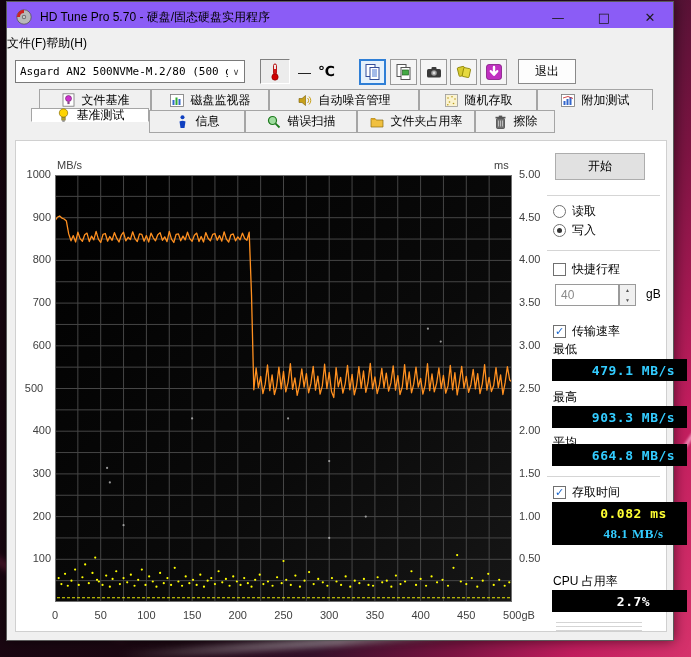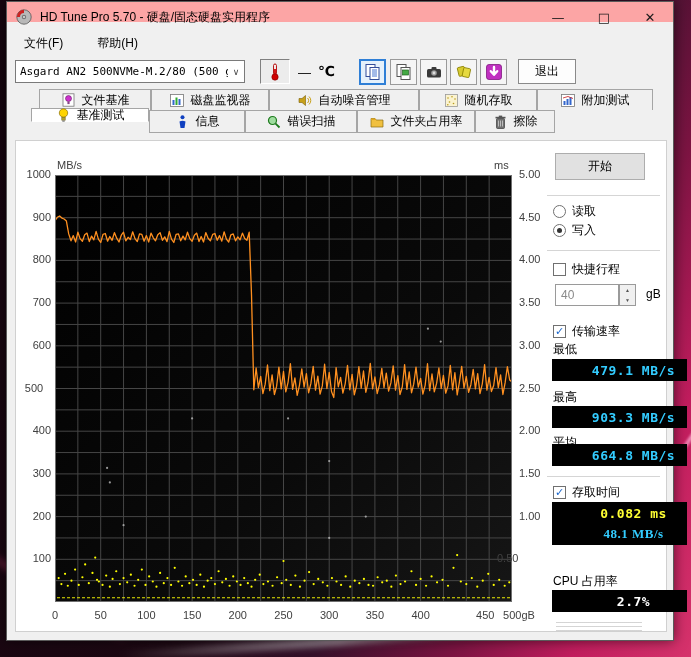--- a/index.html
+++ b/index.html
@@ -11,30 +11,30 @@
     background:linear-gradient(90deg,transparent,rgba(255,255,255,.55),transparent);filter:blur(3px);}
   .streak-c{left:-30px;top:592px;width:170px;height:8px;transform:rotate(32deg);
     background:linear-gradient(90deg,transparent,#e0447f,transparent);filter:blur(3px);}
   .streak-d{left:600px;top:430px;width:190px;height:4px;transform:rotate(125deg);
     background:linear-gradient(90deg,transparent,rgba(255,170,210,.8),transparent);filter:blur(1px);}
 
   #window{position:absolute;left:6px;top:1px;width:668px;height:640px;background:#f0f0f0;
     border:1px solid #5a5a5a;box-shadow:0 0 12px rgba(0,0,0,.55);box-sizing:border-box;}
 
   
-  .titlebar{position:absolute;left:0;top:0;width:100%;height:20px;background:#fca5a5;}
+  .titlebar{position:absolute;left:0;top:0;width:100%;height:26px;background:#8b5cf6;}
   .app-icon{position:absolute;left:9px;top:7px;width:16px;height:16px;}
   .title-text{position:absolute;left:33px;top:7px;font-size:12px;color:#000;white-space:nowrap;}
   .win-btn{position:absolute;top:0;width:46px;height:30px;display:flex;align-items:center;justify-content:center;
     font-size:13px;color:#1a1a1a;cursor:default;font-family:"DejaVu Sans",sans-serif;}
   .btn-min{right:92px;} .btn-max{right:46px;} .btn-close{right:0;}
 
   
   .menubar{position:absolute;left:0;top:30px;width:100%;height:22px;background:#f0f0f0;display:flex;align-items:center;}
-  .menu-item{font-size:12px;color:#000;padding:2px 17px;}
+  .menu-item{font-size:12px;color:#000;padding:2px 0;}
 
   
   .toolbar{position:absolute;left:0;top:52px;width:100%;height:36px;background:#f0f0f0;}
   .drive-select{position:absolute;left:8px;top:6px;width:230px;height:23px;background:#fff;border:1px solid #7a7a7a;
     box-sizing:border-box;display:flex;align-items:center;}
   .drive-select .txt{font-family:"DejaVu Sans Mono","Liberation Mono",monospace;font-size:11px;color:#000;
     padding-left:4px;white-space:nowrap;overflow:hidden;flex:1;}
   .drive-select .chev{width:16px;font-size:9px;color:#444;text-align:center;}
   .thermo-btn{position:absolute;left:253px;top:5px;width:30px;height:25px;background:#ececec;box-sizing:border-box;
     border:1px solid;border-color:#808080 #ffffff #ffffff #808080;display:flex;align-items:center;justify-content:center;}
@@ -475,42 +475,42 @@
           <span class="tick-label tl-left" style="left: 1px; top: 325.9px;">300</span>
           <span class="tick-label tl-left" style="left: 1px; top: 283.2px;">400</span>
           <span class="tick-label tl-left" style="left: 1px; top: 240.5px; text-align: center;">500</span>
           <span class="tick-label tl-left" style="left: 1px; top: 197.8px;">600</span>
           <span class="tick-label tl-left" style="left: 1px; top: 155.1px;">700</span>
           <span class="tick-label tl-left" style="left: 1px; top: 112.4px;">800</span>
           <span class="tick-label tl-left" style="left: 1px; top: 69.7px;">900</span>
           <span class="tick-label tl-left" style="left: 1px; top: 27px;">1000</span>
         </div>
       <div id="ylab-right">
-          <span class="tick-label tl-right" style="left: 481px; top: 411.3px;">0.50</span>
+          <span class="tick-label tl-right" style="left: 503px; top: 411.3px;">0.50</span>
           <span class="tick-label tl-right" style="left: 503px; top: 368.6px;">1.00</span>
           <span class="tick-label tl-right" style="left: 503px; top: 325.9px;">1.50</span>
           <span class="tick-label tl-right" style="left: 503px; top: 283.2px;">2.00</span>
           <span class="tick-label tl-right" style="left: 503px; top: 240.5px;">2.50</span>
           <span class="tick-label tl-right" style="left: 503px; top: 197.8px;">3.00</span>
           <span class="tick-label tl-right" style="left: 503px; top: 155.1px;">3.50</span>
           <span class="tick-label tl-right" style="left: 503px; top: 112.4px;">4.00</span>
           <span class="tick-label tl-right" style="left: 503px; top: 69.7px;">4.50</span>
           <span class="tick-label tl-right" style="left: 503px; top: 27px;">5.00</span>
         </div>
       <div id="xlab">
           <span class="tick-label tl-x" style="left: 24px; top: 468px; width: 30px;">0</span>
           <span class="tick-label tl-x" style="left: 69.7px; top: 468px; width: 30px;">50</span>
           <span class="tick-label tl-x" style="left: 115.4px; top: 468px; width: 30px;">100</span>
           <span class="tick-label tl-x" style="left: 161.1px; top: 468px; width: 30px;">150</span>
           <span class="tick-label tl-x" style="left: 206.8px; top: 468px; width: 30px;">200</span>
           <span class="tick-label tl-x" style="left: 252.5px; top: 468px; width: 30px;">250</span>
           <span class="tick-label tl-x" style="left: 298.2px; top: 468px; width: 30px;">300</span>
           <span class="tick-label tl-x" style="left: 343.9px; top: 468px; width: 30px;">350</span>
           <span class="tick-label tl-x" style="left: 389.6px; top: 468px; width: 30px;">400</span>
-          <span class="tick-label tl-x" style="left: 435.3px; top: 468px; width: 30px; margin-left: 19px;">450</span>
+          <span class="tick-label tl-x" style="left: 435.3px; top: 468px; width: 30px;">450</span>
           <span class="tick-label tl-x" style="left: 481px; top: 468px; width: 44px;">500gB</span>
         </div>
 
       <div class="start-btn">
         <span>开始</span>
       </div>
       <div class="sep" style="top:54px;"></div>
 
       <div class="ctl-row" style="top:62px;">
         <span class="radio">

